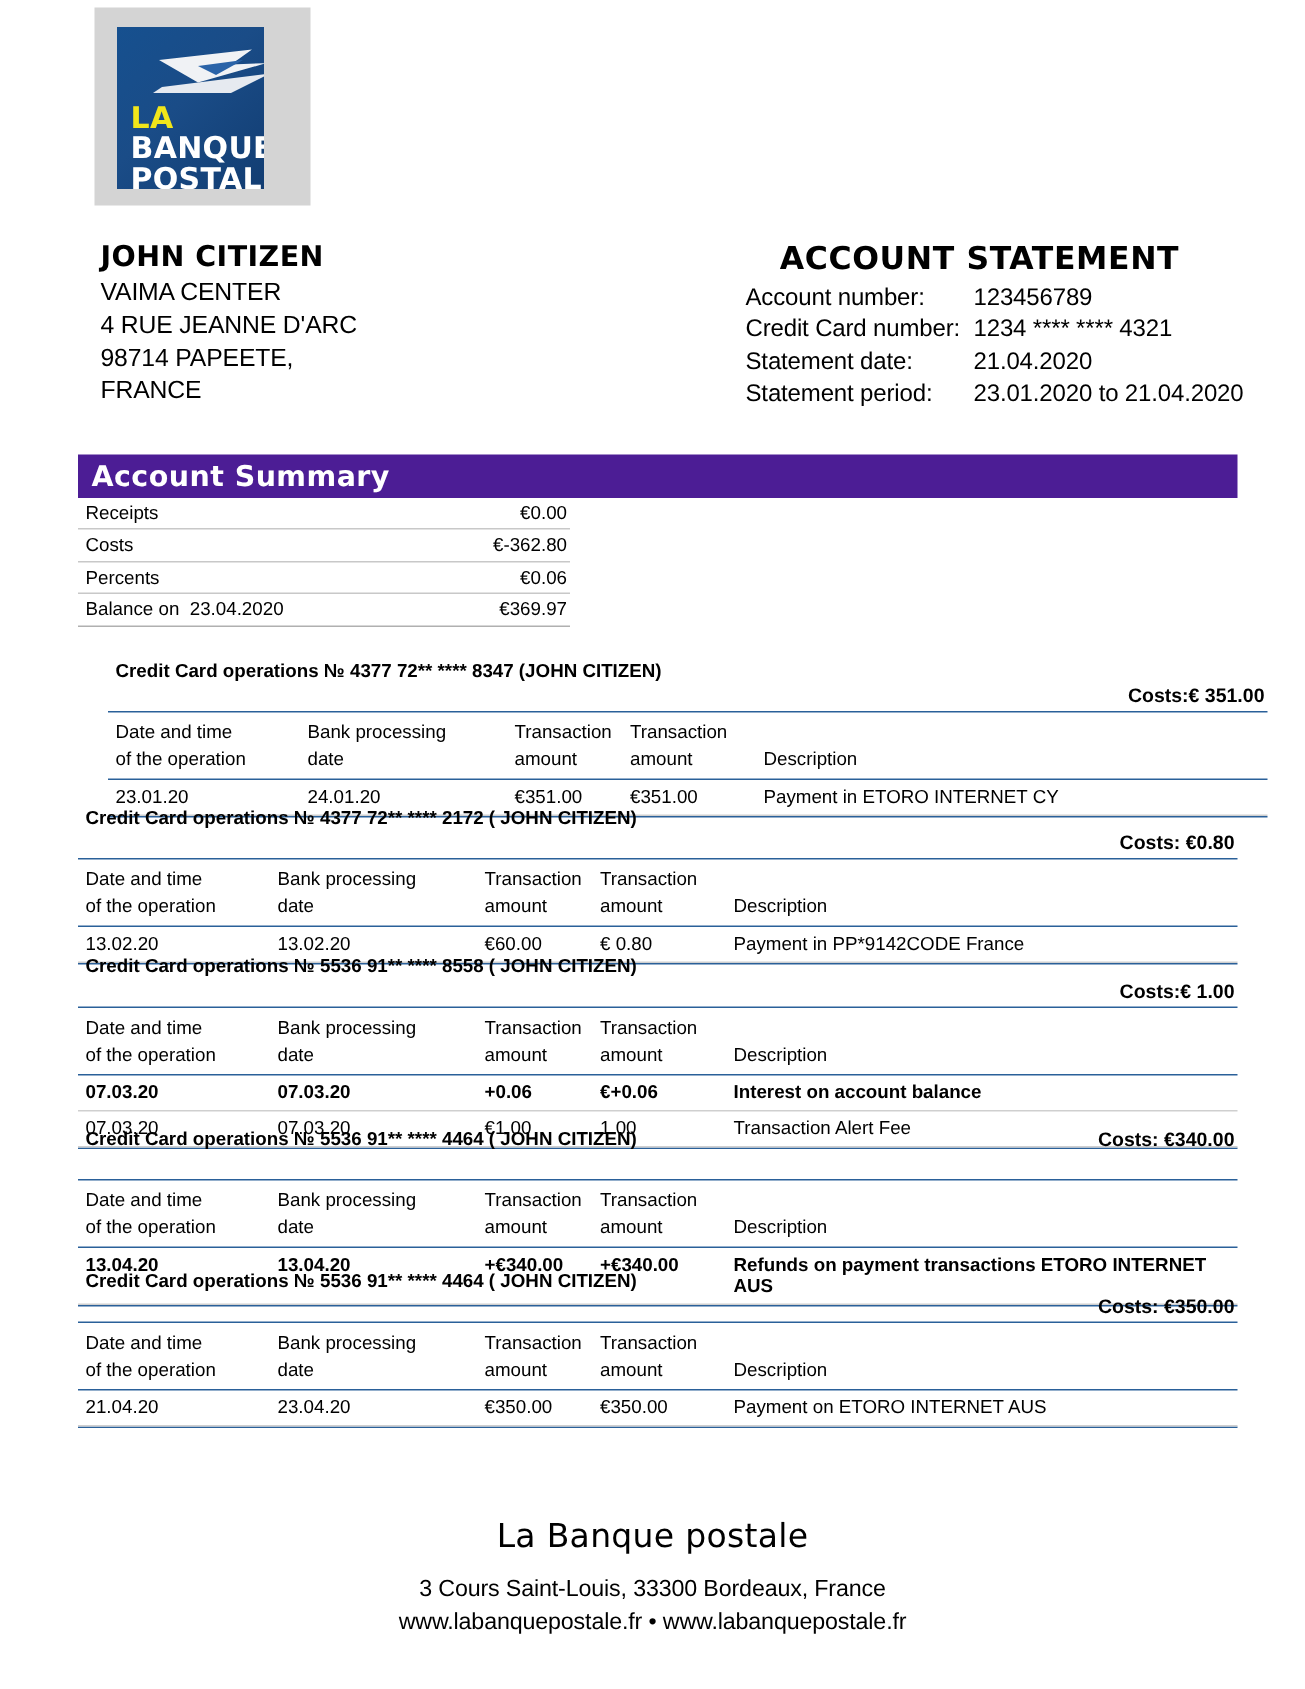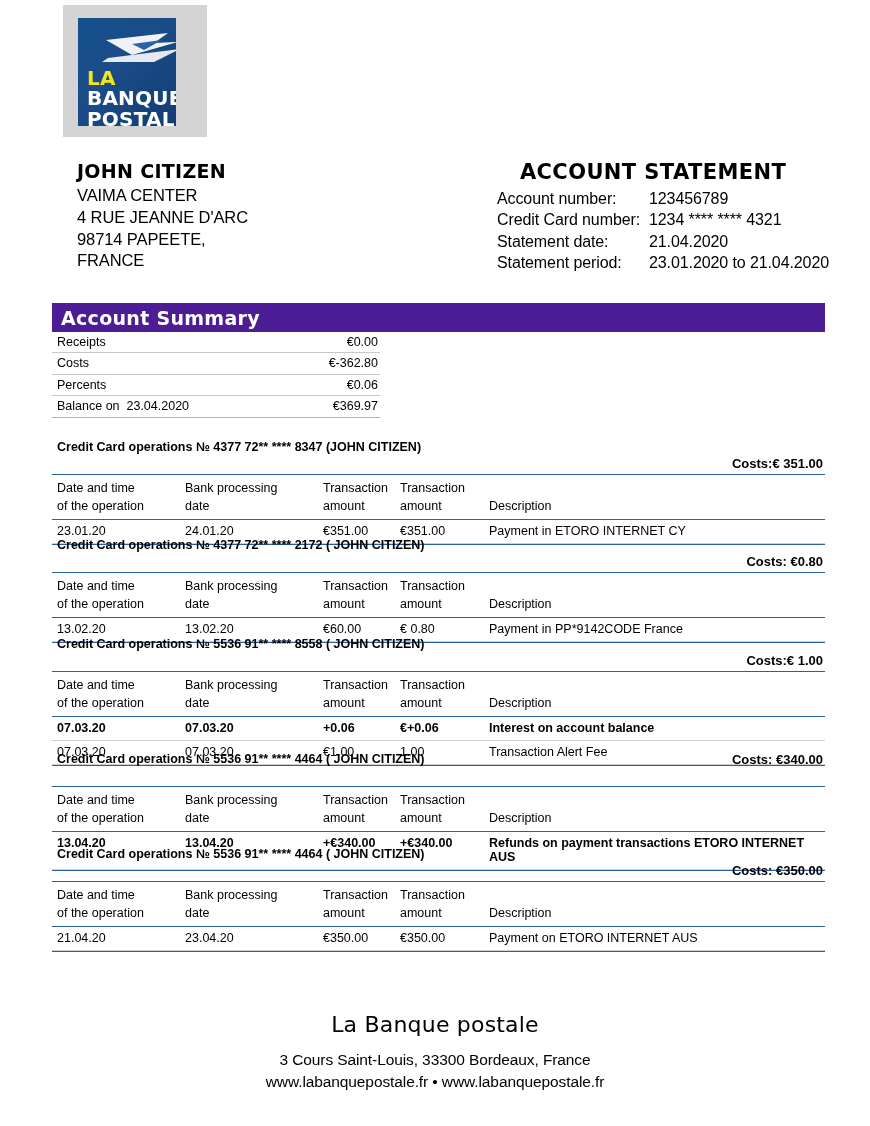--- a/index.html
+++ b/index.html
@@ -61,21 +61,21 @@
   }
   #logo-postale {
     top: 91px;
     font-size: 20px;
     color: #ffffff;
   }
 
   
   #address-block {
     position: absolute;
-    left: 77px;
+    left: 67px;
     top: 160px;
     width: 330px;
   }
   #customer-name {
     font-family: "DejaVu Sans", sans-serif;
     font-size: 19px;
     font-weight: bold;
     letter-spacing: 0.3px;
     margin-bottom: 3px;
   }
@@ -279,21 +279,21 @@
     <div class="sum-label">Percents</div>
     <div class="sum-value">€0.06</div>
   </div>
   <div class="sum-row">
     <div class="sum-label">Balance on  23.04.2020</div>
     <div class="sum-value">€369.97</div>
   </div>
 </div>
 
 <div id="sections-root">
-    <div class="txn-section" style="top: 440px;">
+    <div class="txn-section" style="top: 440px; margin-left: 20px;">
       <div class="txn-head">
         <div class="txn-title">Credit Card operations № 4377 72** **** 8347 (JOHN CITIZEN)</div>
         <div class="txn-costs costs-low">Costs:€ 351.00</div>
       </div>
       <div class="txn-table">
         <div class="txn-hrow">
           <div class="c1 hcell-2line">
             <span>Date and time</span>
             <span>of the operation</span>
           </div>

